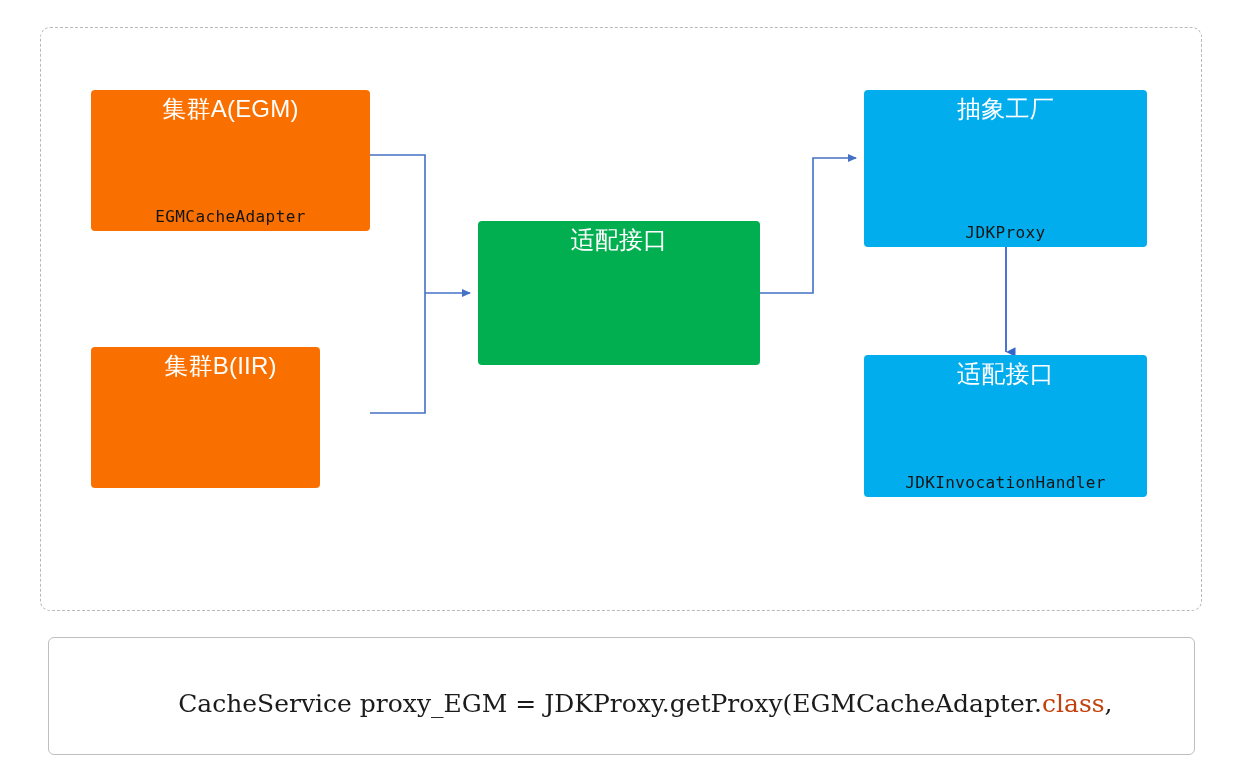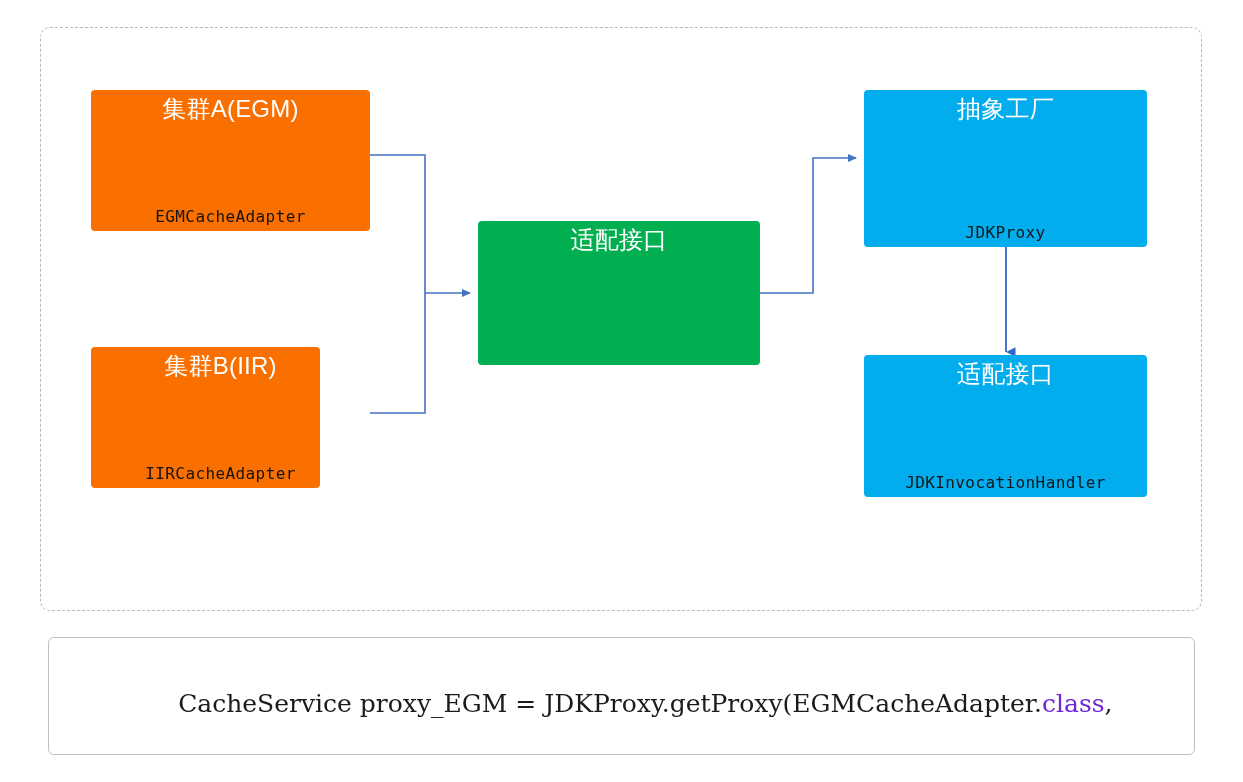--- a/index.html
+++ b/index.html
@@ -99,21 +99,21 @@
   .code-line {
     font-family: "DejaVu Serif", "Liberation Serif", serif;
     font-size: 25px;
     line-height: 1.44;
     color: #1b1b1b;
     white-space: pre;
     text-align: center;
   }
   .code-line.l1 { text-align: center; }
   .code-line.l2 { text-align: center; }
-  .kw { color: #6d28d9; }
+  .kw { color: #c2410c; }
   .mth { }
 </style>
 </head>
 <body>
 
 <div id="canvas">
 
   <div class="dashed-frame"></div>
 
   <svg id="edges" viewBox="0 0 1243 782" xmlns="http://www.w3.org/2000/svg">
@@ -147,21 +147,20 @@
     </g>
   </svg>
 
   <div class="node node-egm">
     <div class="title">集群A(EGM)</div>
     <div class="sub">EGMCacheAdapter</div>
   </div>
 
   <div class="node node-iir">
     <div class="title">集群B(IIR)</div>
-    <div class="sub">IIRCacheAdapter</div>
   </div>
 
   <div class="node node-iface">
     <div class="title">适配接口</div>
   </div>
 
   <div class="node node-proxy">
     <div class="title">抽象工厂</div>
     <div class="sub">JDKProxy</div>
   </div>

